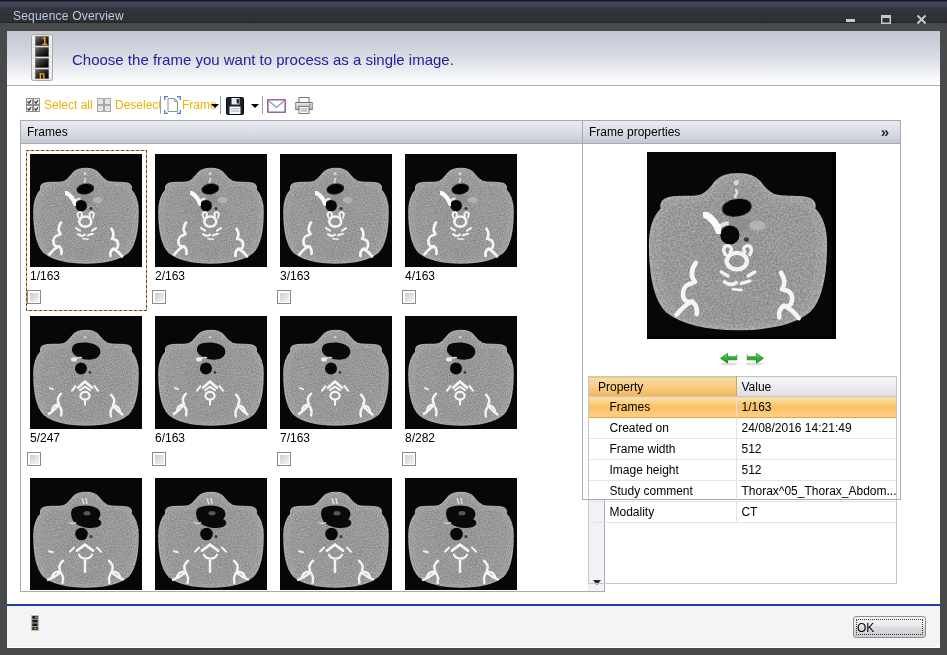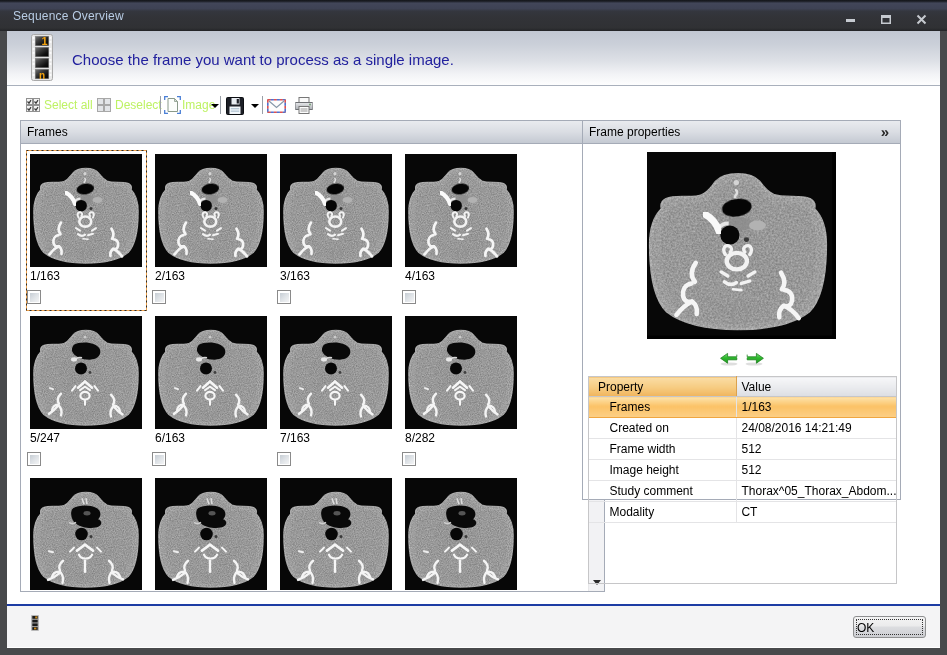--- a/index.html
+++ b/index.html
@@ -1,32 +1,32 @@
 <!DOCTYPE html>
 <html><head>
 <meta charset="utf-8">
 <style>
 * { margin:0; padding:0; box-sizing:border-box; }
 html,body { width:947px; height:655px; overflow:hidden; background:#fff; }
 body { font-family:"Liberation Sans", sans-serif; position:relative; }
 #win { position:absolute; left:0; top:0; width:947px; height:655px; background:#48494b; }
 #content { position:absolute; left:7px; top:31px; width:933px; height:617px; background:#fff; }
 
-#titlebar { position:absolute; left:0; top:0; width:947px; height:31px;
+#titlebar { position:absolute; left:0; top:0; width:947px; height:23px;
   background:linear-gradient(#191b20 0%, #16181d 3%, #424659 10%, #3e4254 28%, #34363e 36%, #323338 55%, #303134 90%, #232427 100%); }
 #titlebar .ttl { position:absolute; left:13px; top:9px; font-size:12px; color:#b8cce4; letter-spacing:0.2px; }
 
 #hdr { position:absolute; left:7px; top:31px; width:933px; height:55px;
   background:linear-gradient(#c2c8d3 0%, #cbd0d9 25%, #dde0e6 55%, #f2f3f6 80%, #fefefe 100%);
   border-bottom:1px solid #a9b0bc; }
 #hdr .msg { position:absolute; left:65px; top:20px; font-size:15px; color:#22219e; }
 #filmicon { position:absolute; left:24px; top:3px; }
 
 #toolbar { position:absolute; left:0; top:0; width:947px; height:655px; pointer-events:none; }
-.tbtext { position:absolute; top:98px; font-size:12px; color:#bef264; }
+.tbtext { position:absolute; top:98px; font-size:12px; color:#eab308; }
 .tbsep { position:absolute; top:96px; width:1px; height:18px; background:#9aa0a8; }
 .tbarr { position:absolute; width:0; height:0; border-left:4px solid transparent; border-right:4px solid transparent; border-top:4px solid #000; top:104px; }
 
 .panel { position:absolute; border:1px solid #a5abb7; background:#fff; }
 .phdr { position:absolute; left:0; top:0; right:0; height:23px;
   background:linear-gradient(#e9ebef 0%, #dadde3 50%, #c4c9d2 100%);
   border-bottom:1px solid #a5abb7; font-size:12px; color:#000; line-height:23px; padding-left:6px; }
 #framesPanel { left:20px; top:120px; width:585px; height:472px; }
 #propsPanel  { left:582px; top:120px; width:319px; height:380px; }
 #thumbwrap { position:absolute; left:1px; top:24px; width:566px; height:445px; overflow:hidden; }
@@ -151,21 +151,21 @@
    <svg style="position:absolute;left:164px;top:96px" width="17" height="18" viewBox="0 0 17 18">
      <g stroke="#4a7fd6" stroke-width="1.3" fill="none">
        <path d="M0.7,4 L0.7,0.7 L4,0.7"></path>
           <path d="M13,0.7 L16.3,0.7 L16.3,4"></path>
        <path d="M16.3,14 L16.3,17.3 L13,17.3"></path>
           <path d="M4,17.3 L0.7,17.3 L0.7,14"></path>
      </g>
      <path d="M4,2.5 h6.5 l3,3 v10 h-9.5 Z" fill="#fcfefc" stroke="#8a9a8a" stroke-width="1"></path>
      <path d="M10.5,2.5 v3 h3 Z" fill="#d8e2d8" stroke="#8a9a8a" stroke-width="0.8"></path>
    </svg>
-   <span class="tbtext" style="left:182px">Image</span>
+   <span class="tbtext" style="left:182px">Frame</span>
    <div class="tbarr" style="left:211px"></div>
    <div class="tbsep" style="left:220px"></div>
    <svg style="position:absolute;left:226px;top:97px" width="18" height="18" viewBox="0 0 18 18">
      <path d="M1.5,0.5 h15 a1,1 0 0 1 1,1 v15 a1,1 0 0 1 -1,1 h-15 a1,1 0 0 1 -1,-1 v-15 a1,1 0 0 1 1,-1 Z" fill="#1c1f26" stroke="#0c0e12"></path>
      <rect x="5.5" y="1" width="8" height="6.5" fill="#e9edf2"></rect>
      <rect x="10.7" y="2" width="2.2" height="4.5" fill="#1c1f26"></rect>
      <path d="M3.5,17 v-7.5 h11 v7.5 Z" fill="#f2f7fb"></path>
      <rect x="4.8" y="11.2" width="8.4" height="1.1" fill="#a8bccc"></rect>
      <rect x="4.8" y="13.6" width="8.4" height="1.1" fill="#a8bccc"></rect>
    </svg>

